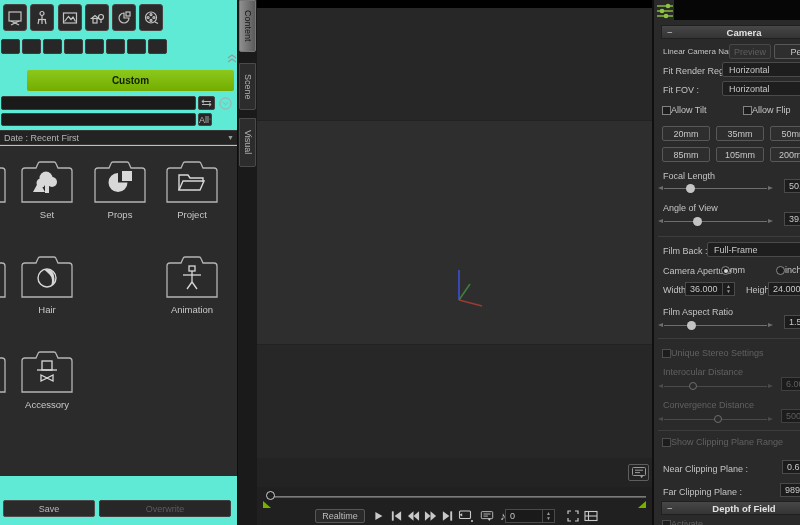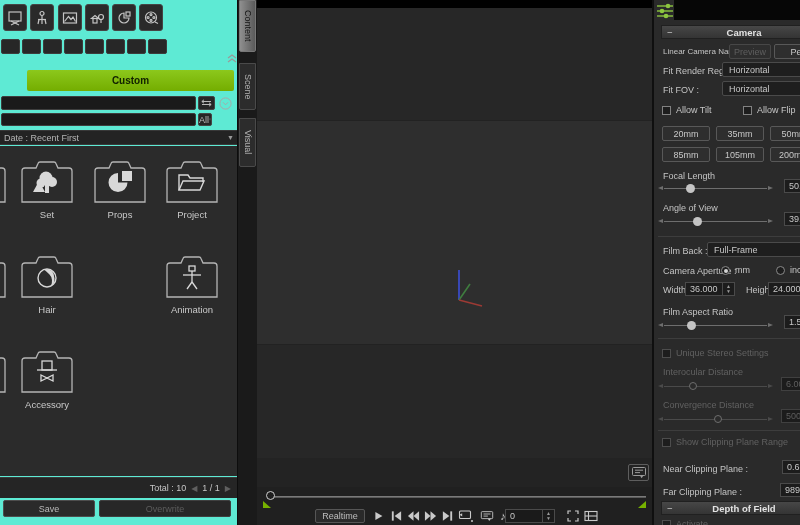--- a/index.html
+++ b/index.html
@@ -52,21 +52,21 @@
   .rp-header .minus{position:absolute;left:5px;top:1px;color:#cfcfcf;font-weight:normal;}
   .lbl{position:absolute;white-space:nowrap;color:#c4c4c4;}
   .lbl.dim,.dimtxt{color:#606060;}
   .dd{position:absolute;height:15px;background:#1e1e1e;border:1px solid #4a4a4a;border-radius:2px;display:flex;align-items:center;padding-left:6px;color:#c8c8c8;}
   .rbtn{position:absolute;height:15px;background:#2e2e2e;border:1px solid #585858;border-radius:2px;display:flex;align-items:center;justify-content:center;color:#c8c8c8;}
   .rbtn.dim{color:#5e5e5e;border-color:#474747;}
   .valbox{position:absolute;width:42px;height:14px;background:#1c1c1c;border:1px solid #4a4a4a;display:flex;align-items:center;padding-left:4px;color:#c8c8c8;}
   .valbox.dim{color:#5e5e5e;border-color:#404040;}
   .cb{display:inline-block;width:9px;height:9px;border:1px solid #828282;background:#1d1d1d;}
   .cb.dim{border-color:#4d4d4d;}
-  .cbrow{position:absolute;display:flex;align-items:center;gap:5px;}
+  .cbrow{position:absolute;display:flex;align-items:center;}
   .radio{display:inline-block;width:9px;height:9px;border:1px solid #8a8a8a;border-radius:50%;position:relative;background:#1d1d1d;}
   .radio.sel:after{content:"";position:absolute;left:2px;top:2px;width:4px;height:4px;border-radius:50%;background:#d4d4d4;}
   .slider{position:absolute;height:11px;width:115px;}
   .sl-track{position:absolute;left:6px;right:6px;top:5px;height:1px;background:#6e6e6e;}
   .sl-al{position:absolute;left:0;top:2.5px;width:0;height:0;border-top:2.5px solid transparent;border-bottom:2.5px solid transparent;border-right:5px solid #6e6e6e;}
   .sl-ar{position:absolute;right:0;top:2.5px;width:0;height:0;border-top:2.5px solid transparent;border-bottom:2.5px solid transparent;border-left:5px solid #6e6e6e;}
   .sl-handle{position:absolute;top:1px;width:9px;height:9px;border-radius:50%;background:#c4c4c4;margin-left:-4px;}
   .slider.disabled .sl-track{background:#4a4a4a;}
   .slider.disabled .sl-al{border-right-color:#4a4a4a;}
   .slider.disabled .sl-ar{border-left-color:#4a4a4a;}
@@ -273,26 +273,20 @@
             <rect x="23" y="13" width="10" height="9"></rect>
               <line x1="18" y1="22" x2="38" y2="22"></line>
             <polygon points="22,27 28,30 22,33"></polygon>
               <polygon points="34,27 28,30 34,33"></polygon>
           </g>
         </svg>
         <div class="flabel">Accessory</div>
       </div>
     </div>
 
-    <div class="abs totrow">
-      <span>Total : 10</span>
-      <span class="pagearrow">◀</span>
-      <span>1 / 1</span>
-      <span class="pagearrow">▶</span>
-    </div>
 
     <div class="bot-btn" style="left:3px;width:92px">
       <span>Save</span>
     </div>
     <div class="bot-btn dim" style="left:99px;width:132px">
       <span>Overwrite</span>
     </div>
   </div>
 
   <div id="tabstrip" class="abs">

